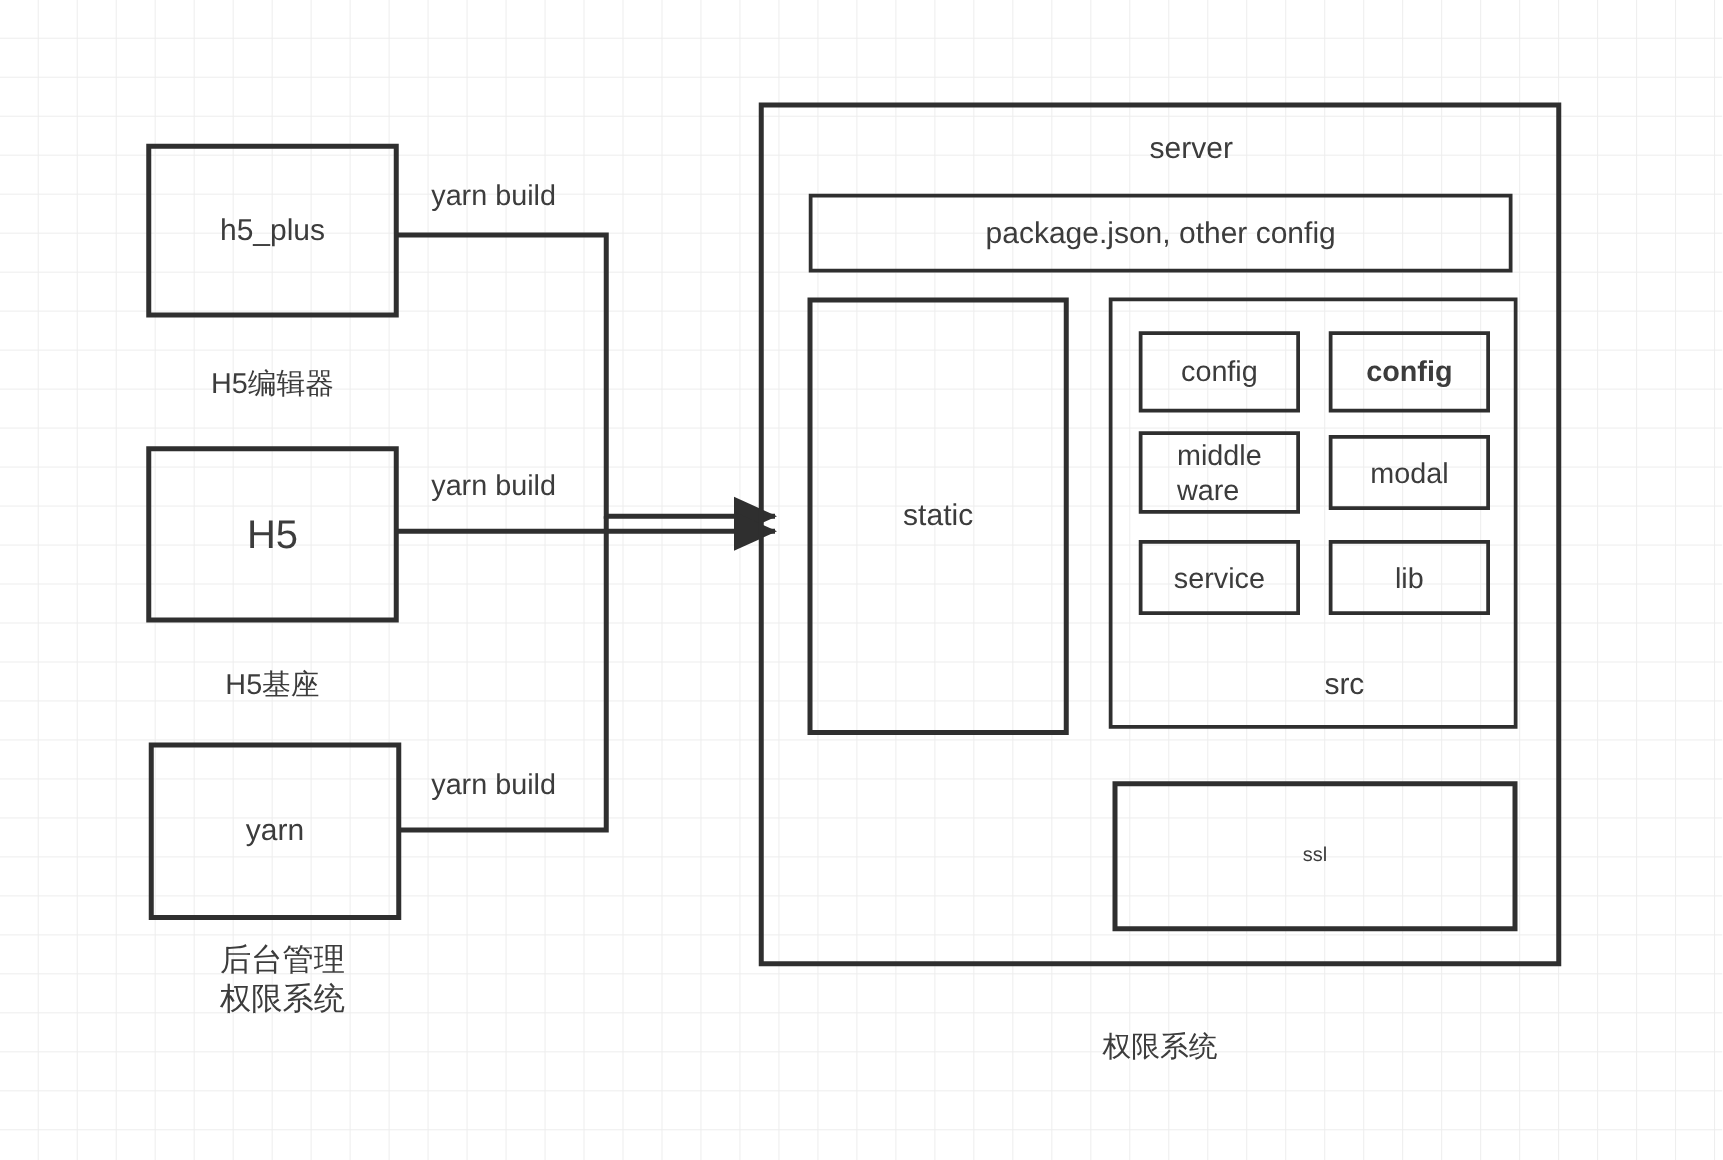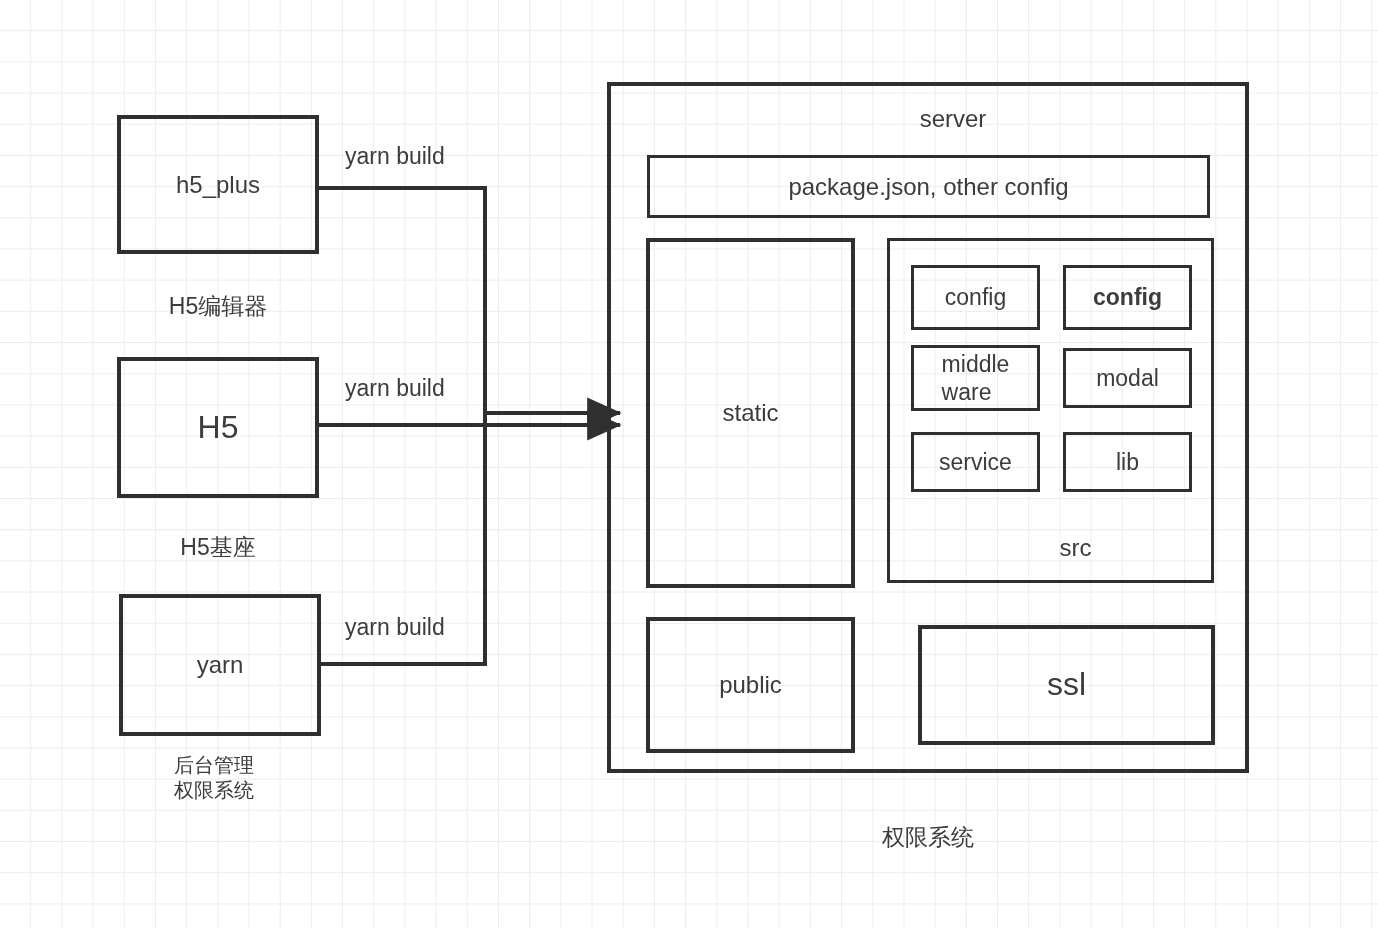--- a/index.html
+++ b/index.html
@@ -87,21 +87,21 @@
 
   <div class="box" style="left:117px; top:357px; width:202px; height:141px; font-size:32px;">
     <span>H5</span>
   </div>
   <div class="label" style="left:117px; top:533px; width:202px; font-size:23px;">H5基座</div>
   <div class="edge-label" style="left:345px; top:375px; font-size:23px;">yarn build</div>
 
   <div class="box" style="left:119px; top:594px; width:202px; height:142px; font-size:24px;">
     <span>yarn</span>
   </div>
-  <div class="label" style="left:113px; top:753px; width:202px; font-size:20px;">后台管理
+  <div class="label" style="left:125px; top:753px; width:202px; font-size:25px;">后台管理
 权限系统</div>
   <div class="edge-label" style="left:345px; top:614px; font-size:23px;">yarn build</div>
 
   <div class="box" style="left:607px; top:82px; width:642px; height:691px; display:block;"></div>
 
   <div class="inner-caption" style="left:607px; top:105px; width:642px; font-size:24px;">server</div>
 
   <div class="box thin" style="left:647px; top:155px; width:563px; height:63px; font-size:24px;">
     <span>package.json, other config</span>
   </div>
@@ -127,23 +127,20 @@
   </div>
   <div class="box thin" style="left:911px; top:432px; width:129px; height:60px; font-size:23px;">
     <span>service</span>
   </div>
   <div class="box thin" style="left:1063px; top:432px; width:129px; height:60px; font-size:23px;">
     <span>lib</span>
   </div>
 
   <div class="inner-caption" style="left:887px; top:534px; width:327px; font-size:24px;">src</div>
 
-  <div class="box" style="left:646px; top:617px; width:209px; height:136px; font-size:24px;">
-    <span>public</span>
-  </div>
 
-  <div class="box" style="left:918px; top:625px; width:297px; height:120px; font-size:32px;">
+  <div class="box" style="left:890px; top:625px; width:324px; height:120px; font-size:16px;">
     <span>ssl</span>
   </div>
 
   <div class="label" style="left:607px; top:823px; width:642px; font-size:23px;">权限系统</div>
 
 </div>
 
 </body></html>

